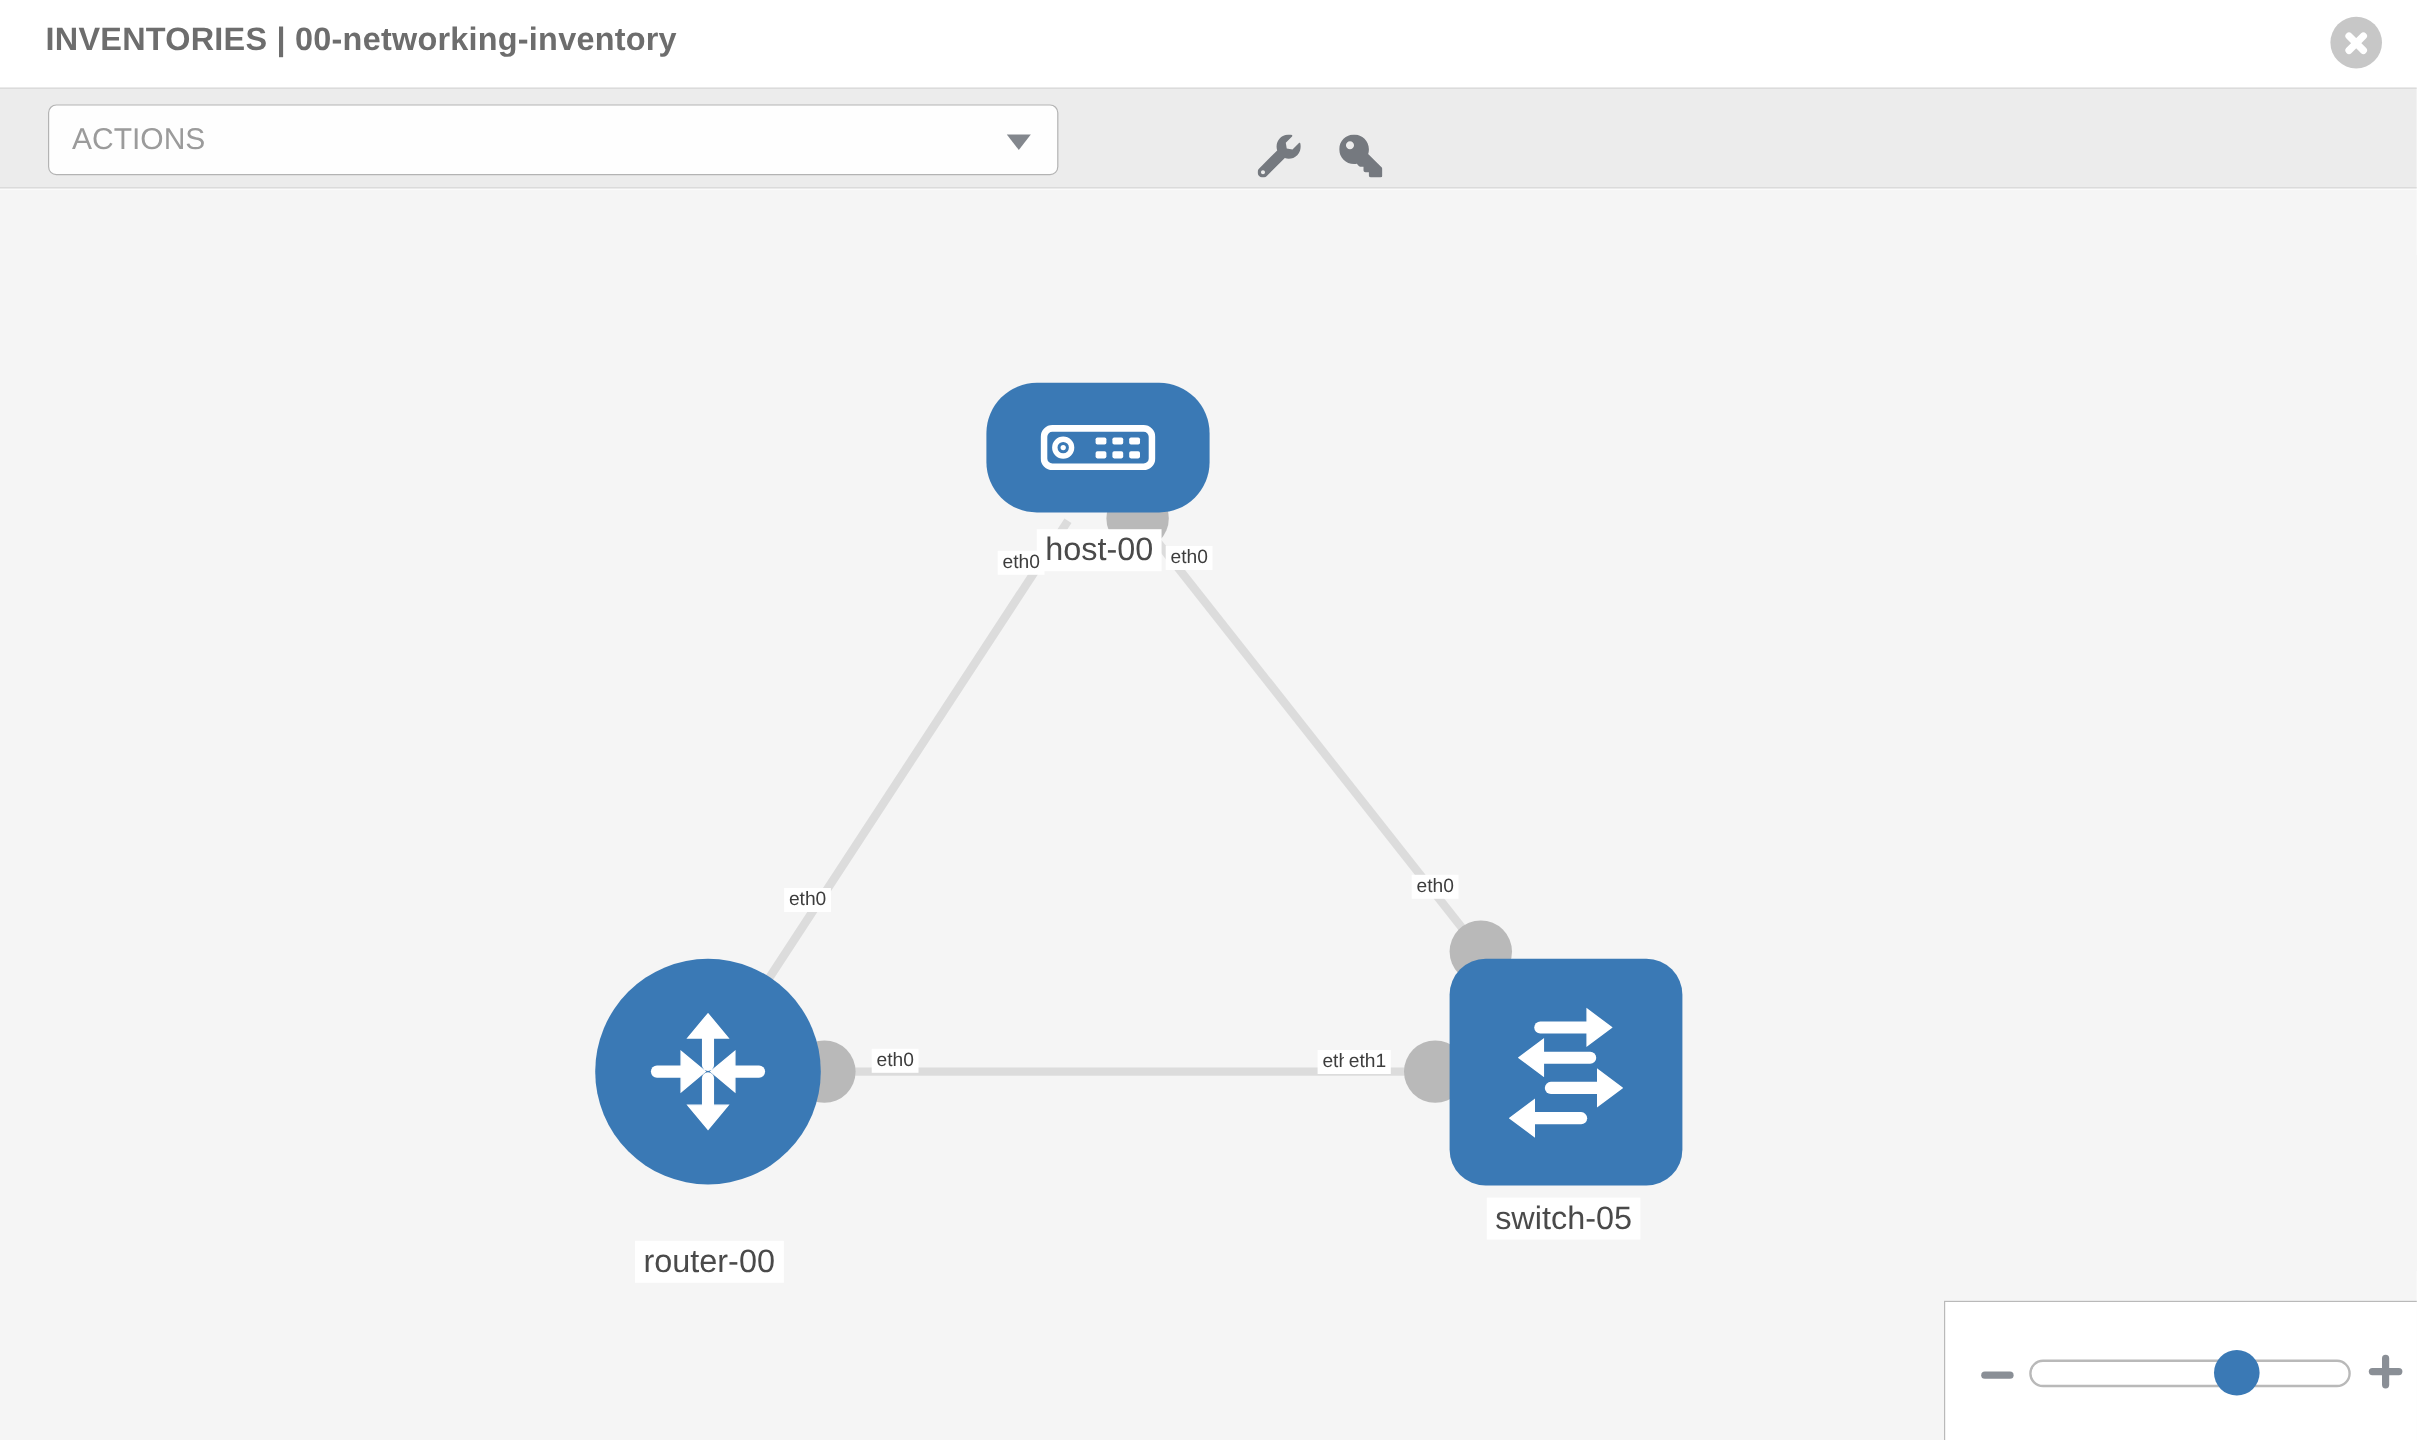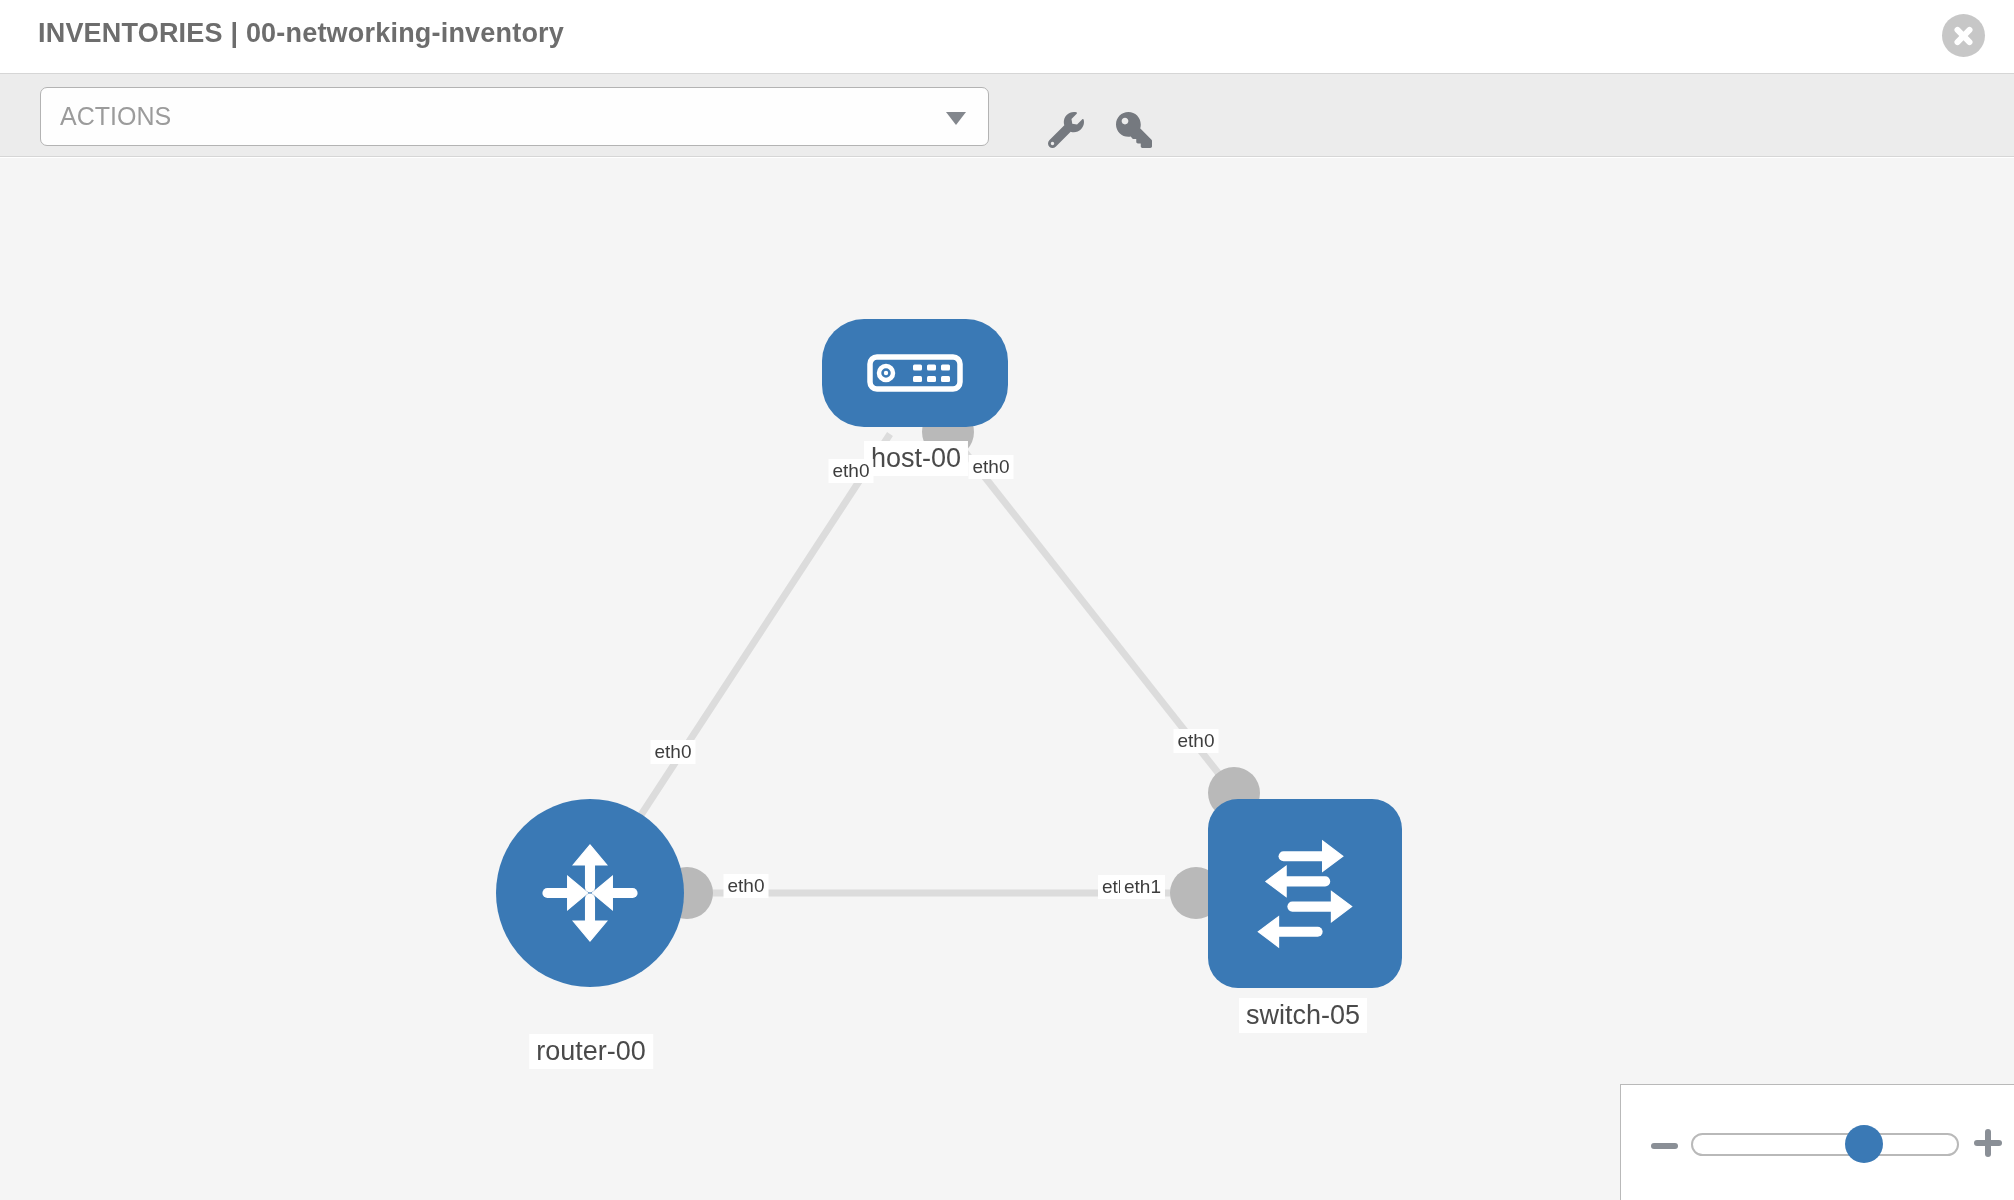--- a/index.html
+++ b/index.html
@@ -13,36 +13,36 @@
   .close-btn { position:absolute; left:1942px; top:14px; width:43px; height:43px; border-radius:50%; background:#c7c7c7; cursor:pointer; }
   .close-btn::before, .close-btn::after { content:""; position:absolute; left:10px; top:19px; width:23px; height:6px; border-radius:3px; background:#fff; }
   .close-btn::before { transform:rotate(45deg); }
   .close-btn::after  { transform:rotate(-45deg); }
 
   
   .toolbar { position:absolute; left:0; top:73px; width:2014px; height:84px; background:#ececec; border-top:1px solid #d6d6d6; border-bottom:1px solid #d6d6d6; }
   .select-box { position:absolute; top:13px; height:59px; background:#fefefe; border:1px solid #b3b3b3; border-radius:7px; cursor:pointer; }
   .select-box .sel-label { position:absolute; left:19px; top:14px; font-size:25px; color:#9b9b9b; }
   .caret { position:absolute; right:22px; top:24px; width:0; height:0; border-left:10px solid transparent; border-right:10px solid transparent; border-top:13px solid #83878d; }
-  .actions-box { left:40px;  width:949px; }
+  .actions-box { left:40px;  width:842px; }
   .search-box  { left:1183px; width:795px; }
   .tool-icon-btn { position:absolute; top:38px; width:40px; height:40px; cursor:pointer; }
   .wrench-btn { left:1048px; } .key-btn { left:1116px; }
 
   
   .canvas { position:absolute; left:0; top:158px; width:2014px; height:1042px; background:#f5f5f5; }
   .links-svg { position:absolute; left:0; top:0; z-index:1; }
 
   .node { position:absolute; z-index:2; background:#3a79b5; display:flex; align-items:center; justify-content:center; cursor:pointer; }
   .node-host   { left:822px;  top:161px; width:186px; height:108px; border-radius:42px; }
   .node-router { left:496px;  top:641px; width:188px; height:188px; border-radius:50%; }
   .node-switch { left:1208px; top:641px; width:194px; height:189px; border-radius:30px; }
 
   .node-label { position:absolute; z-index:3; background:#ffffff; color:#4a4a4a; font-size:27px; padding:2px 7px; white-space:nowrap; transform:translateX(-50%); }
-  .if-label   { position:absolute; z-index:3; background:#ffffff; color:#3d3d3d; font-size:19px; padding:1px 4px; white-space:nowrap; }
+  .if-label   { position:absolute; z-index:3; background:#ffffff; color:#3d3d3d; font-size:16px; padding:1px 4px; white-space:nowrap; }
   .if-center  { transform:translateX(-50%); }
 
   
   .zoom-panel { position:absolute; left:1620px; top:926px; width:400px; height:120px; background:#fff; border:1px solid #b9b9b9; z-index:4; }
   .zoom-level { position:absolute; left:0; top:11px; width:394px; text-align:center; font-size:23px; color:#222; }
   .zoom-out-btn { position:absolute; left:28px; top:44px; width:32px; height:32px; cursor:pointer; }
   .minus-bar { position:absolute; left:2px; top:14px; width:27px; height:6px; border-radius:3px; background:#8a8f96; }
   .zoom-in-btn { position:absolute; left:351px; top:42px; width:32px; height:32px; cursor:pointer; }
   .plus-h { position:absolute; left:2px; top:13px; width:28px; height:6px; border-radius:3px; background:#8a8f96; }
   .plus-v { position:absolute; left:13px; top:2px; width:6px; height:28px; border-radius:3px; background:#8a8f96; }

